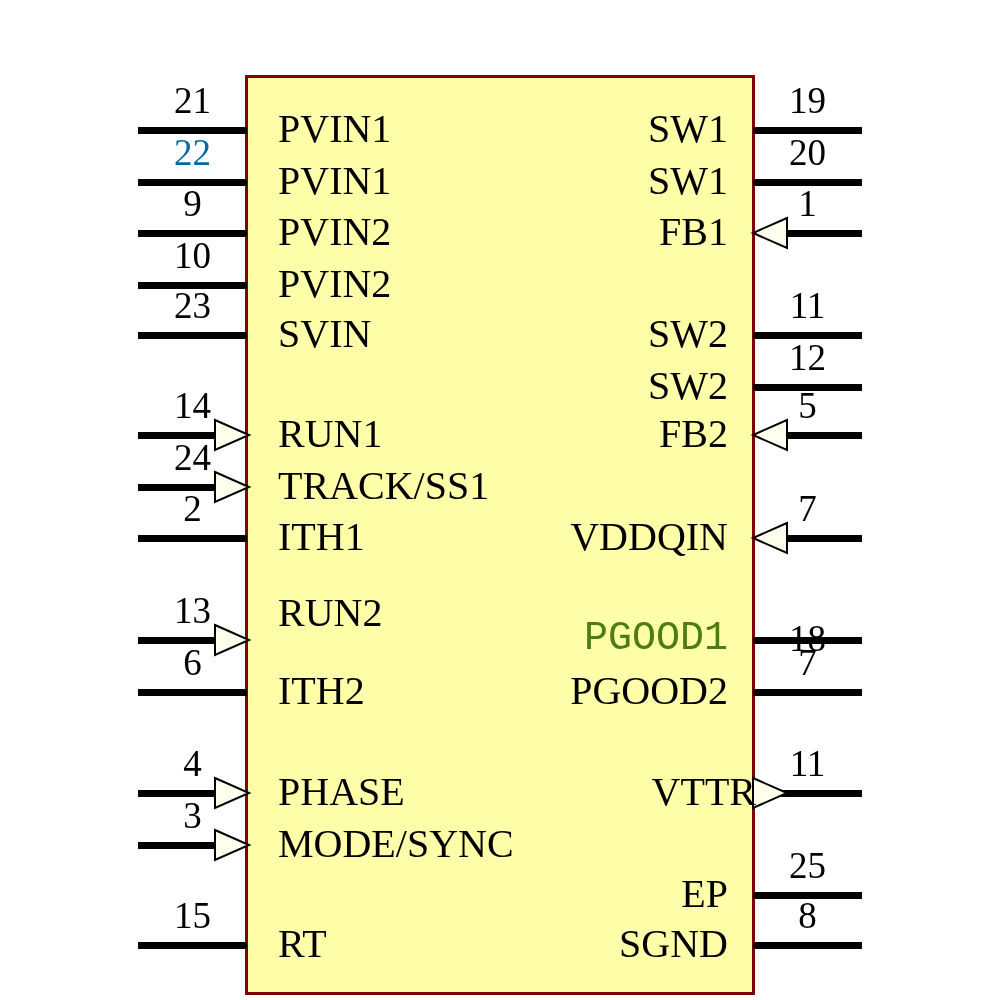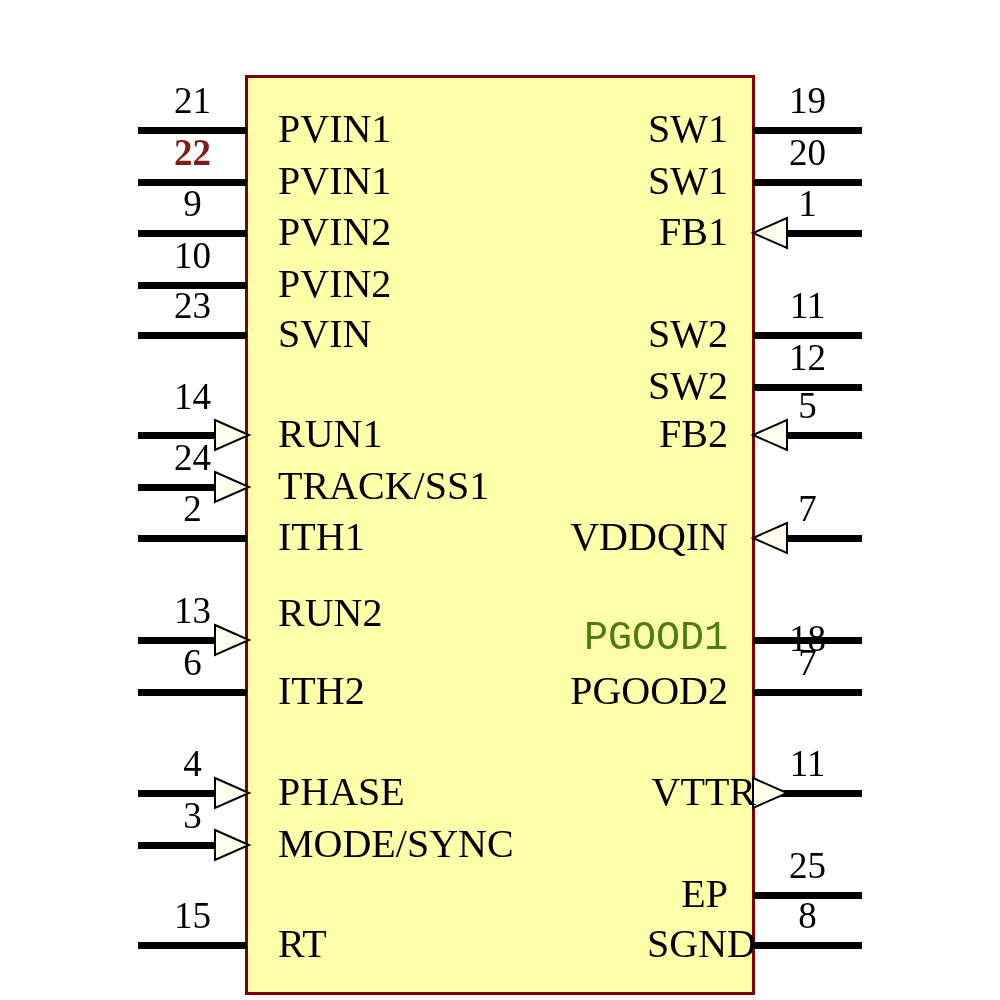--- a/index.html
+++ b/index.html
@@ -57,21 +57,21 @@
 <div id="diagram-root" style="background: rgb(255, 255, 255);">
   <div id="chip-body" style="left: 245px; top: 75px; width: 510px; height: 920px; background: rgb(255, 255, 170); border: 3px solid rgb(128, 0, 0);"></div>
   <div id="left-pin-group">
       <div style="position: absolute;">
         <div class="pin-line" style="background: rgb(0, 0, 0); top: 126.5px; left: 138px; width: 109px;"></div>
         <div class="pin-number" style="color: rgb(0, 0, 0); top: 82px; left: 138px; width: 109px;">21</div>
         <div class="pin-label left-label" style="color: rgb(0, 0, 0); top: 109px; left: 278px;">PVIN1</div>
       </div>
       <div style="position: absolute;">
         <div class="pin-line" style="background: rgb(0, 0, 0); top: 178.5px; left: 138px; width: 109px;"></div>
-        <div class="pin-number" style="color: #7f1d1d; top: 134px; left: 138px; width: 109px; font-weight: bold;">22</div>
+        <div class="pin-number" style="color: #0369a1; top: 134px; left: 138px; width: 109px;">22</div>
         <div class="pin-label left-label" style="color: rgb(0, 0, 0); top: 161px; left: 278px;">PVIN1</div>
       </div>
       <div style="position: absolute;">
         <div class="pin-line" style="background: rgb(0, 0, 0); top: 229.5px; left: 138px; width: 109px;"></div>
         <div class="pin-number" style="color: rgb(0, 0, 0); top: 185px; left: 138px; width: 109px;">9</div>
         <div class="pin-label left-label" style="color: rgb(0, 0, 0); top: 212px; left: 278px;">PVIN2</div>
       </div>
       <div style="position: absolute;">
         <div class="pin-line" style="background: rgb(0, 0, 0); top: 281.5px; left: 138px; width: 109px;"></div>
         <div class="pin-number" style="color: rgb(0, 0, 0); top: 237px; left: 138px; width: 109px;">10</div>
@@ -80,21 +80,21 @@
       <div style="position: absolute;">
         <div class="pin-line" style="background: rgb(0, 0, 0); top: 331.5px; left: 138px; width: 109px;"></div>
         <div class="pin-number" style="color: rgb(0, 0, 0); top: 287px; left: 138px; width: 109px;">23</div>
         <div class="pin-label left-label" style="color: rgb(0, 0, 0); top: 314px; left: 278px;">SVIN</div>
       </div>
       <div style="position: absolute;">
         <div class="pin-line" style="background: rgb(0, 0, 0); top: 431.5px; left: 138px; width: 81px;"></div>
         <svg class="pin-arrow" width="34" height="34" viewBox="0 0 34 34" style="left: 215px; top: 418px;">
           <polygon points="0,2 34,17 0,32" fill="#FFFFEE" stroke="#000000"></polygon>
         </svg>
-        <div class="pin-number" style="color: rgb(0, 0, 0); top: 378px; left: 138px; width: 109px;">14</div>
+        <div class="pin-number" style="color: rgb(0, 0, 0); top: 387px; left: 138px; width: 109px;">14</div>
         <div class="pin-label left-label" style="color: rgb(0, 0, 0); top: 414px; left: 278px;">RUN1</div>
       </div>
       <div style="position: absolute;">
         <div class="pin-line" style="background: rgb(0, 0, 0); top: 483.5px; left: 138px; width: 81px;"></div>
         <svg class="pin-arrow" width="34" height="34" viewBox="0 0 34 34" style="left: 215px; top: 470px;">
           <polygon points="0,2 34,17 0,32" fill="#FFFFEE" stroke="#000000"></polygon>
         </svg>
         <div class="pin-number" style="color: rgb(0, 0, 0); top: 439px; left: 138px; width: 109px; font-family: Liberation Serif, serif;">24</div>
         <div class="pin-label left-label" style="color: rgb(0, 0, 0); top: 466px; left: 278px;">TRACK/SS1</div>
       </div>
@@ -202,16 +202,16 @@
         <div class="pin-label right-label" style="color: rgb(0, 0, 0); top: 772px; left: 0px; width: 728px; padding-left: 28px;">VTTR</div>
       </div>
       <div style="position: absolute;">
         <div class="pin-line" style="background: rgb(0, 0, 0); top: 891.5px; left: 753px; width: 109px;"></div>
         <div class="pin-number" style="color: rgb(0, 0, 0); top: 847px; left: 753px; width: 109px;">25</div>
         <div class="pin-label right-label" style="color: rgb(0, 0, 0); top: 874px; left: 0px; width: 728px;">EP</div>
       </div>
       <div style="position: absolute;">
         <div class="pin-line" style="background: rgb(0, 0, 0); top: 941.5px; left: 753px; width: 109px;"></div>
         <div class="pin-number" style="color: rgb(0, 0, 0); top: 897px; left: 753px; width: 109px;">8</div>
-        <div class="pin-label right-label" style="color: rgb(0, 0, 0); top: 924px; left: 0px; width: 728px; margin-left: 28px;">SGND</div>
+        <div class="pin-label right-label" style="color: rgb(0, 0, 0); top: 924px; left: 0px; width: 728px;">SGND</div>
       </div>
     </div>
 </div>
 
 </body></html>

